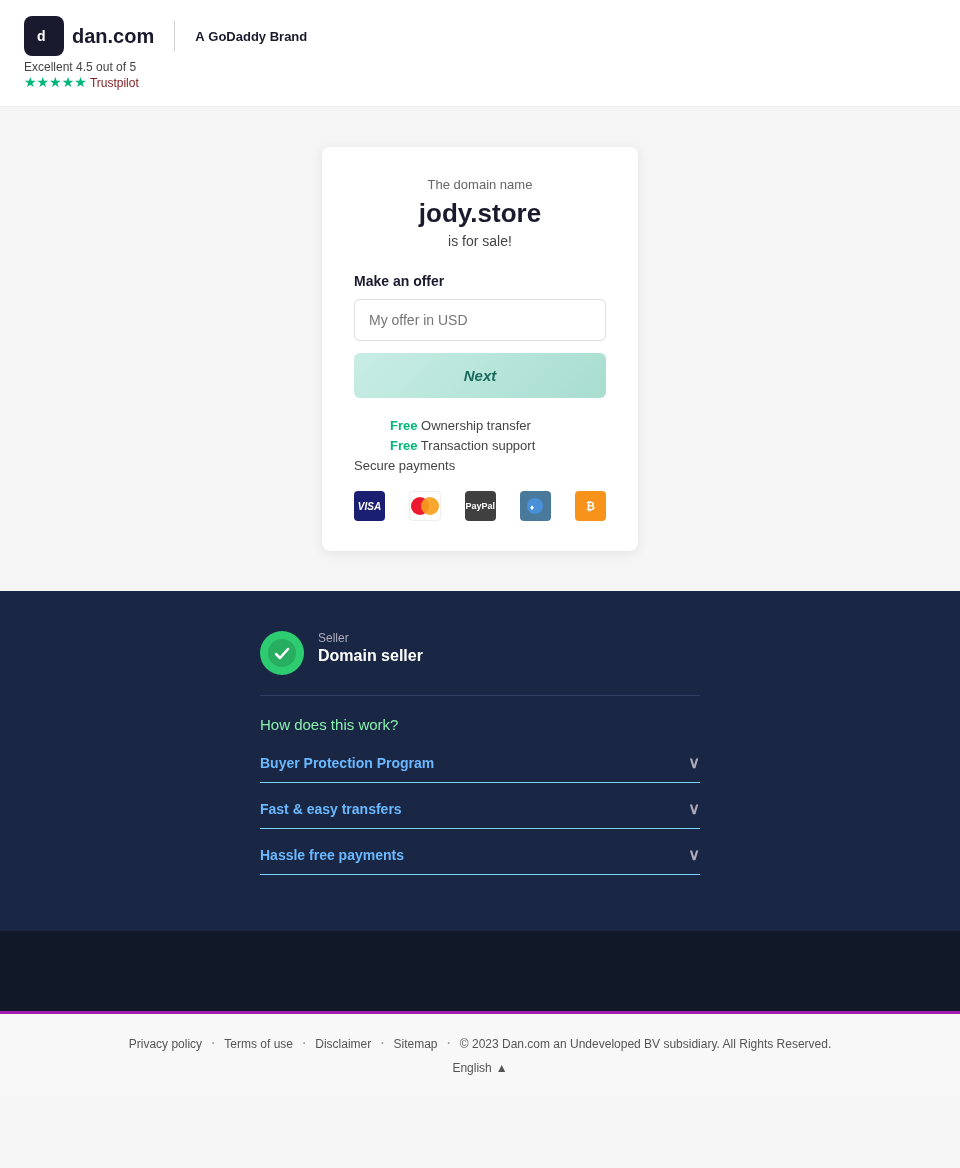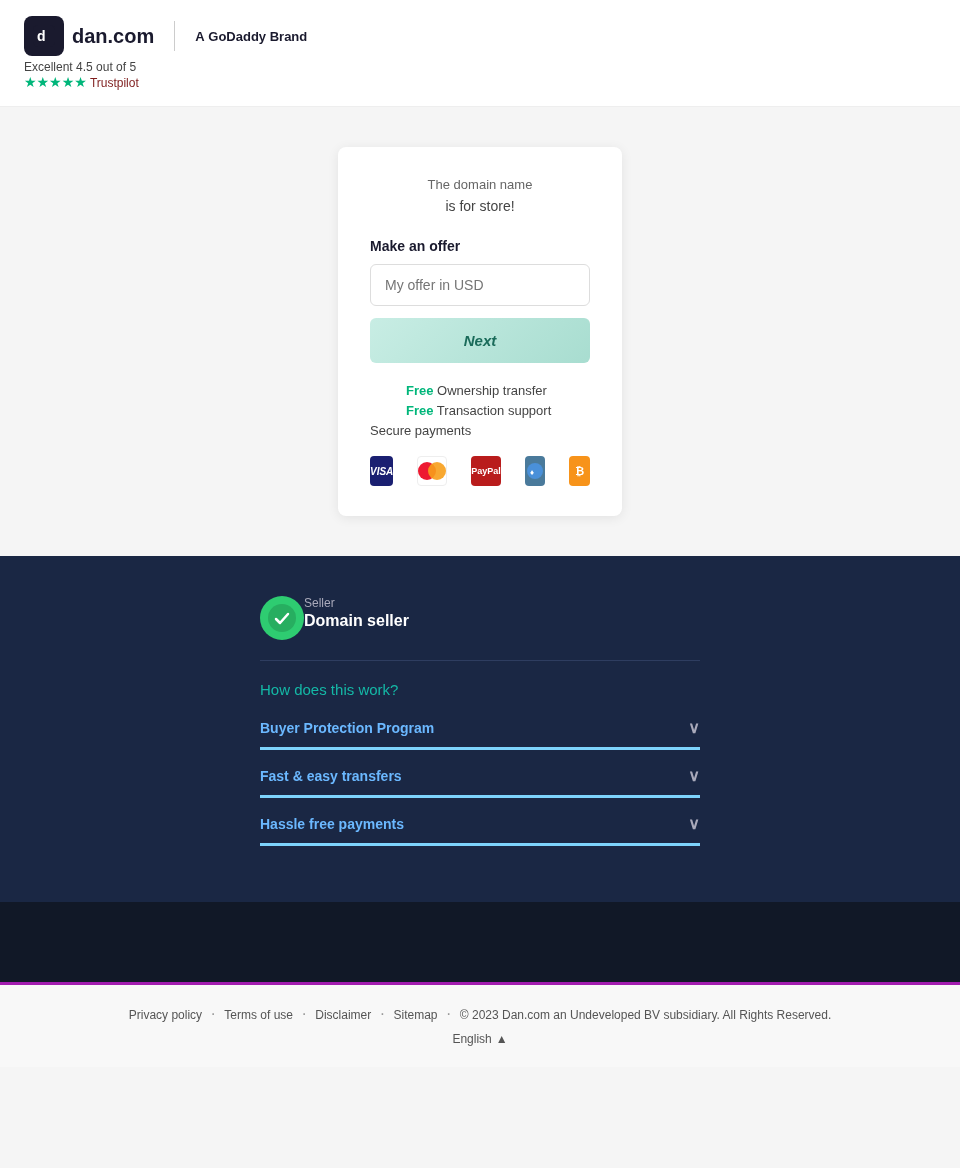--- a/index.html
+++ b/index.html
@@ -70,21 +70,21 @@
       padding: 40px 16px;
       display: flex;
       justify-content: center;
     }
 
     
     .offer-card {
       background: #fff;
       border-radius: 8px;
       padding: 30px 32px;
-      width: 284px;
+      width: 316px;
       box-shadow: 0 2px 12px rgba(0,0,0,0.08);
     }
     .domain-header {
       text-align: center;
       margin-bottom: 24px;
     }
     .domain-header-label {
       font-size: 13px;
       color: #666;
       margin-bottom: 6px;
@@ -155,21 +155,21 @@
       height: 30px;
       border-radius: 4px;
       display: flex;
       align-items: center;
       justify-content: center;
       font-size: 10px;
       font-weight: 700;
     }
     .visa-icon { background: #1a1f71; color: #fff; font-style: italic; }
     .mc-icon { background: #fff; border: 1px solid #eee; }
-    .paypal-icon { background: #b91c1c; color: #fff; font-size: 9px; }
+    .paypal-icon { background: #404040; color: #fff; font-size: 9px; }
     .transfer-icon { background: #2d6a4f; color: #fff; font-size: 9px; }
     .btc-icon { background: #f7931a; color: #fff; font-size: 11px; }
 
     
     .mc-circles {
       display: flex;
       gap: -8px;
     }
     .mc-red { width: 18px; height: 18px; border-radius: 50%; background: #eb001b; opacity: 0.9; }
     .mc-orange { width: 18px; height: 18px; border-radius: 50%; background: #f79e1b; opacity: 0.9; margin-left: -8px; }
@@ -180,20 +180,21 @@
       padding: 40px 0;
     }
     .info-inner {
       max-width: 500px;
       margin: 0 auto;
       padding: 0 30px;
     }
     .seller-row {
       display: flex;
       align-items: flex-start;
+      gap: 14px;
       margin-bottom: 20px;
     }
     .seller-avatar {
       width: 44px;
       height: 44px;
       border-radius: 50%;
       background: #2ecc71;
       display: flex;
       align-items: center;
       justify-content: center;
@@ -212,35 +213,35 @@
       font-weight: 700;
       color: #fff;
     }
     .divider {
       border: none;
       border-top: 1px solid #2e3d60;
       margin: 20px 0;
     }
     .how-title {
       font-size: 15px;
-      color: #14b8a6;
+      color: #86efac;
       margin-bottom: 20px;
       font-weight: 400;
     }
     .faq-item {
       margin-bottom: 16px;
     }
     .faq-title {
       font-size: 14px;
       color: #6bb8ff;
       font-weight: 600;
       cursor: pointer;
       text-decoration: underline;
       text-decoration-color: transparent;
-      border-bottom: 3px solid #7dd3fc;
+      border-bottom: 1px solid #7dd3fc;
       padding-bottom: 10px;
       display: flex;
       justify-content: space-between;
       align-items: center;
     }
     .faq-arrow {
       color: #aab;
       font-size: 16px;
     }
 
@@ -300,21 +301,22 @@
       <span class="trustpilot-stars">★★★★★</span>
       <span style="color:#7f1d1d; font-size:12px;">Trustpilot</span>
     </div>
   </div>
 </header>
 
 <div class="main-content">
   <div class="offer-card">
     <div class="domain-header">
       <div class="domain-header-label">The domain name</div>
-      <div class="domain-sale">is for store!</div>
+      <div class="domain-name">jody.store</div>
+      <div class="domain-sale">is for sale!</div>
     </div>
 
     <div class="make-offer-label">Make an offer</div>
     <input class="offer-input" type="text" placeholder="My offer in USD" style="">
     <button class="next-button">Next</button>
 
     <div class="features">
       <div class="feature-item">
         <span class="free-label">Free</span>
         <span> Ownership transfer</span>

